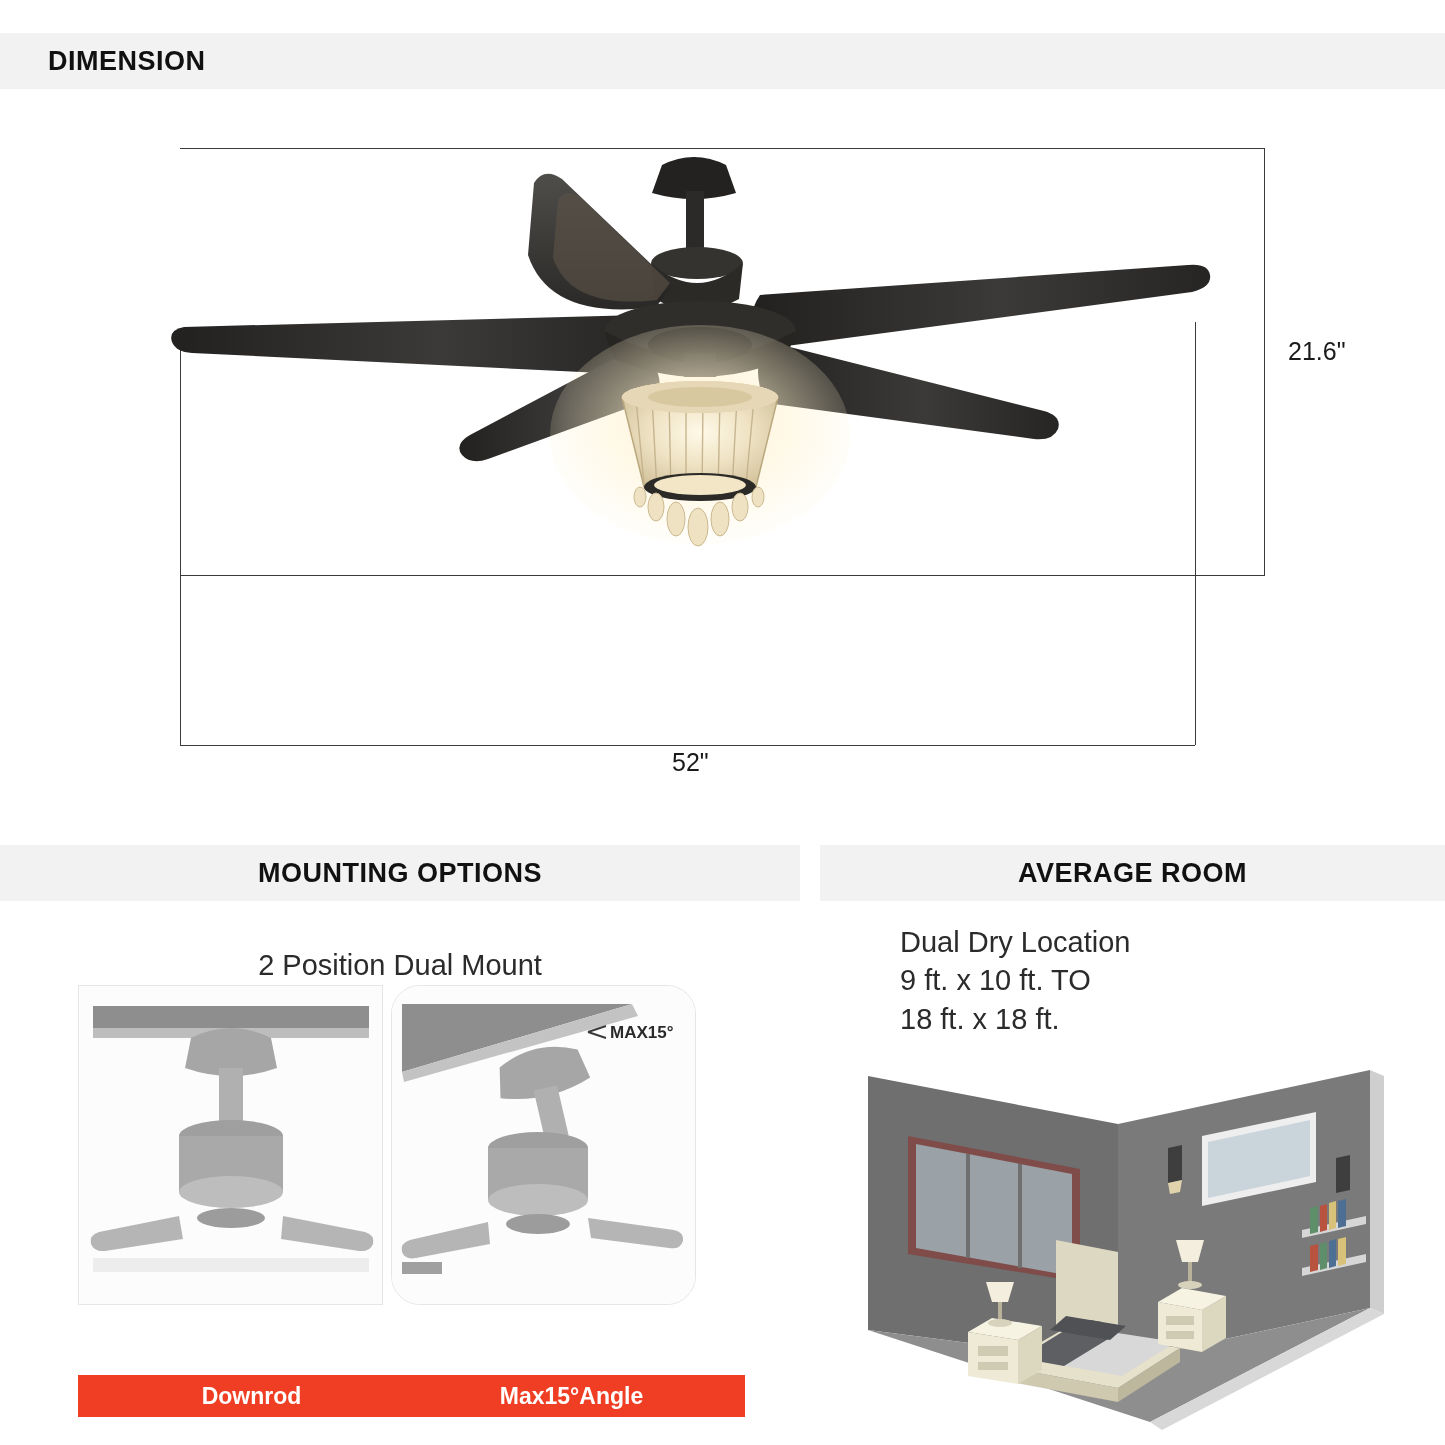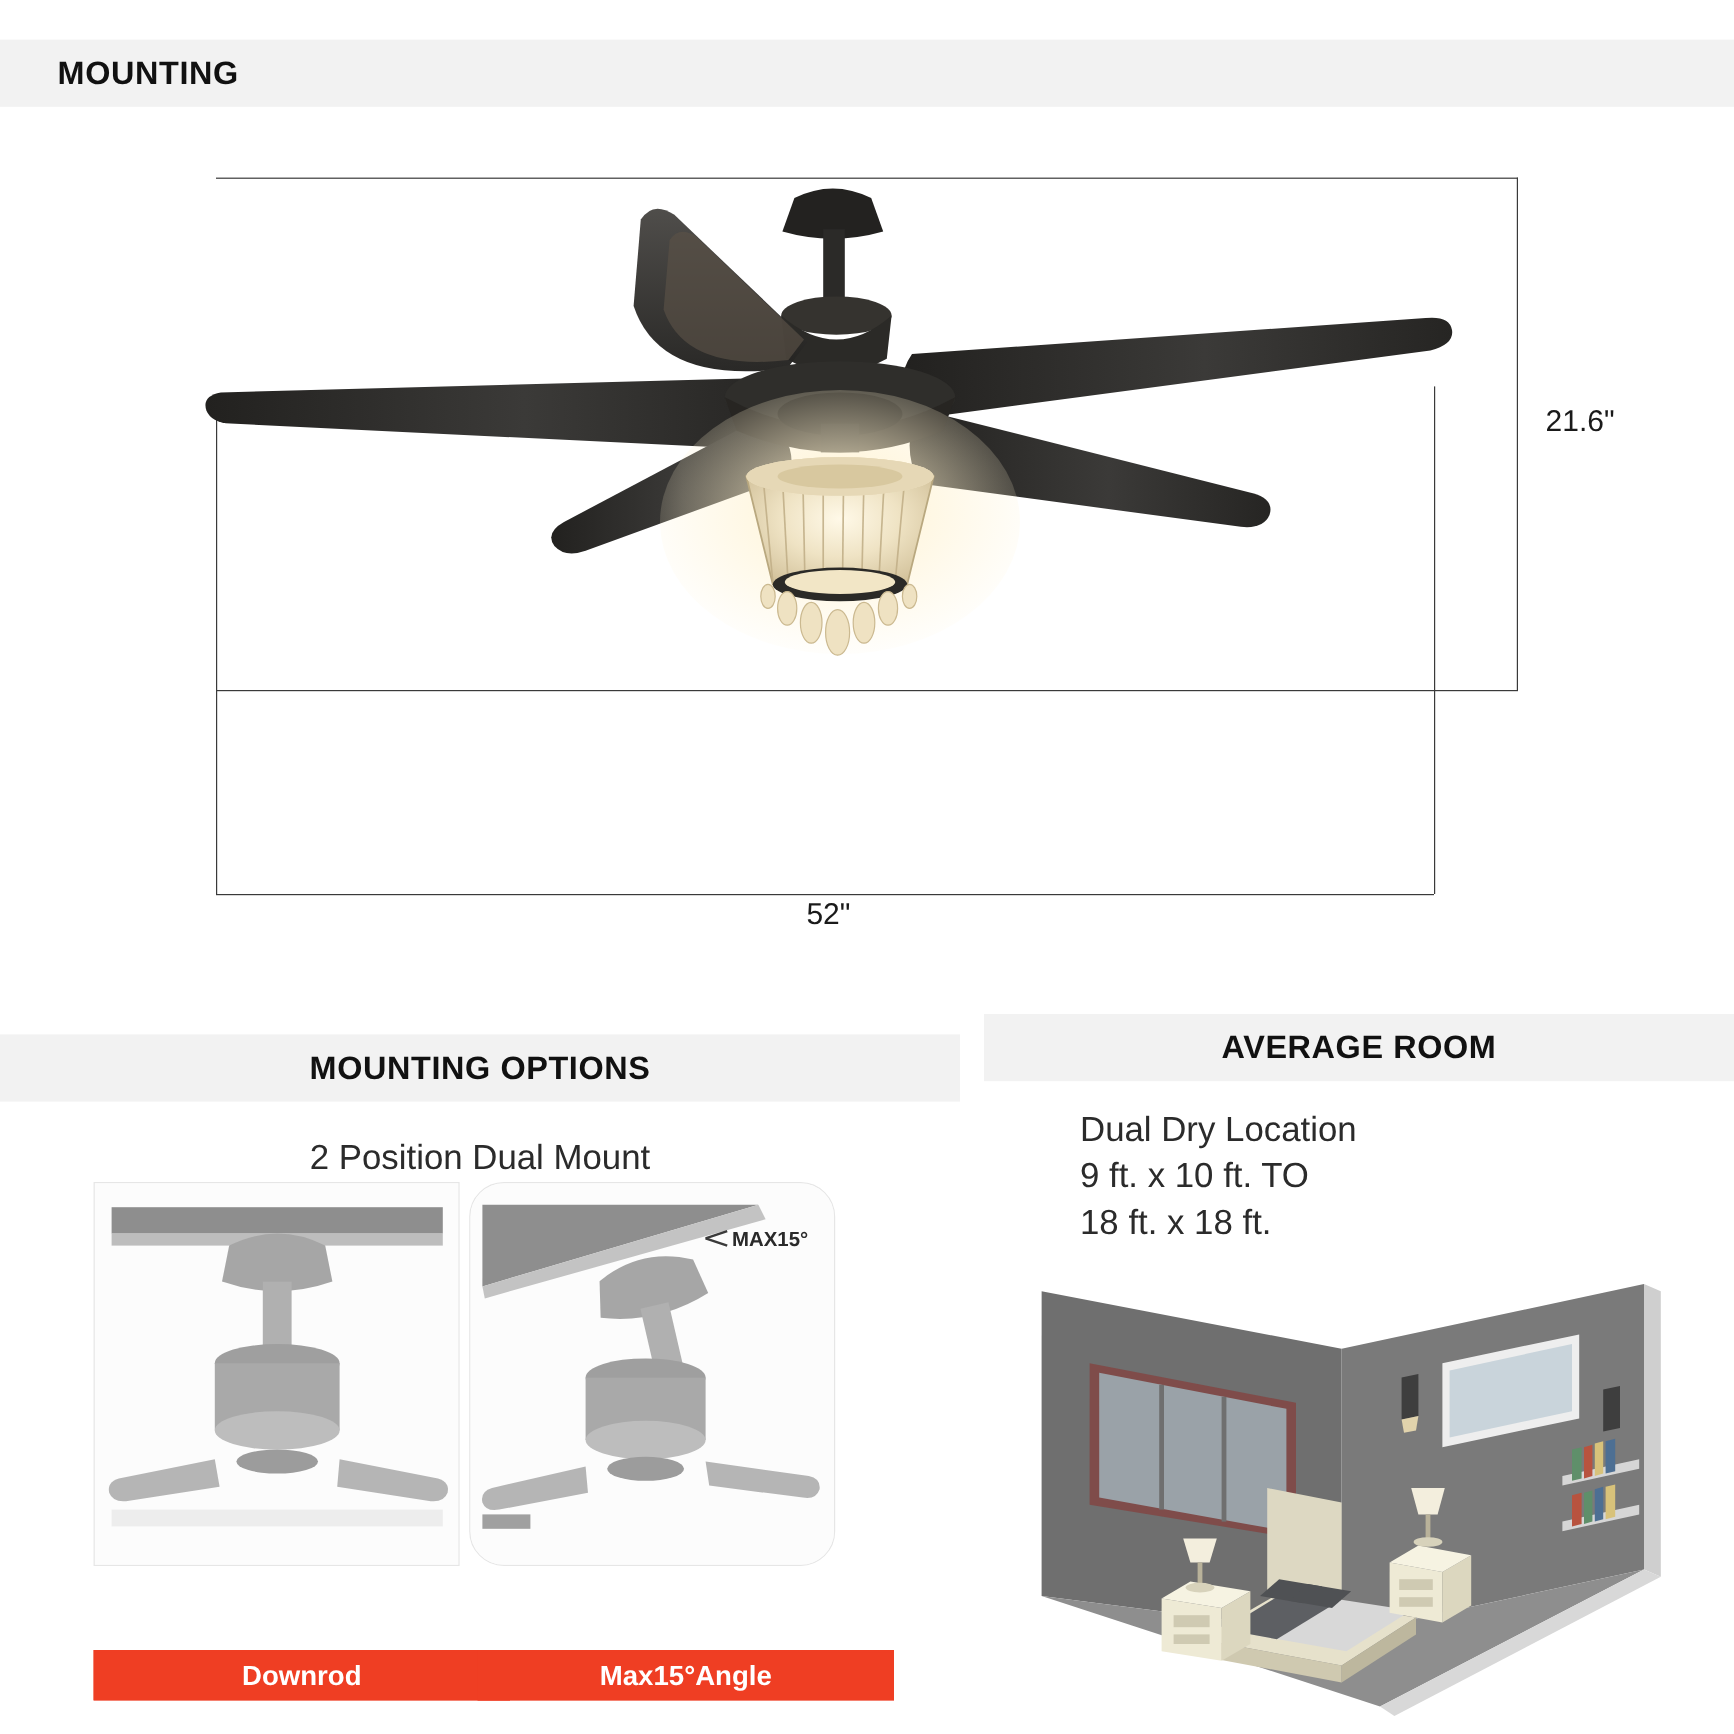--- a/index.html
+++ b/index.html
@@ -75,21 +75,21 @@
 
   
   #mounting-section {
     position: absolute;
     left: 0; top: 845px;
     width: 800px;
     height: 600px;
   }
   #mounting-header {
     position: absolute;
-    left: 0; top: 17px;
+    left: 0; top: 0;
     width: 800px;
     height: 56px;
     justify-content: center;
     align-items: center;
   }
   #room-section {
     position: absolute;
     left: 820px; top: 845px;
     width: 625px;
     height: 600px;
@@ -161,21 +161,21 @@
     width: 590px;
     height: 390px;
   }
 </style>
 </head>
 <body>
 
 <div id="dimension-section">
 
   <div id="dimension-header" class="section-bar">
-    <span class="title">MOUNTING</span>
+    <span class="title">DIMENSION</span>
   </div>
 
   <div id="dimension-body">
 
     <div class="dim-line h" style="left:180px; top:48px; width:1085px;"></div>
     <div class="dim-line h" style="left:180px; top:475px; width:1085px;"></div>
     <div class="dim-line h" style="left:180px; top:645px; width:1015px;"></div>
     <div class="dim-line v" style="left:180px; top:232px; height:413px;"></div>
     <div class="dim-line v" style="left:1195px; top:222px; height:423px;"></div>
     <div class="dim-line v" style="left:1264px; top:48px; height:427px;"></div>

